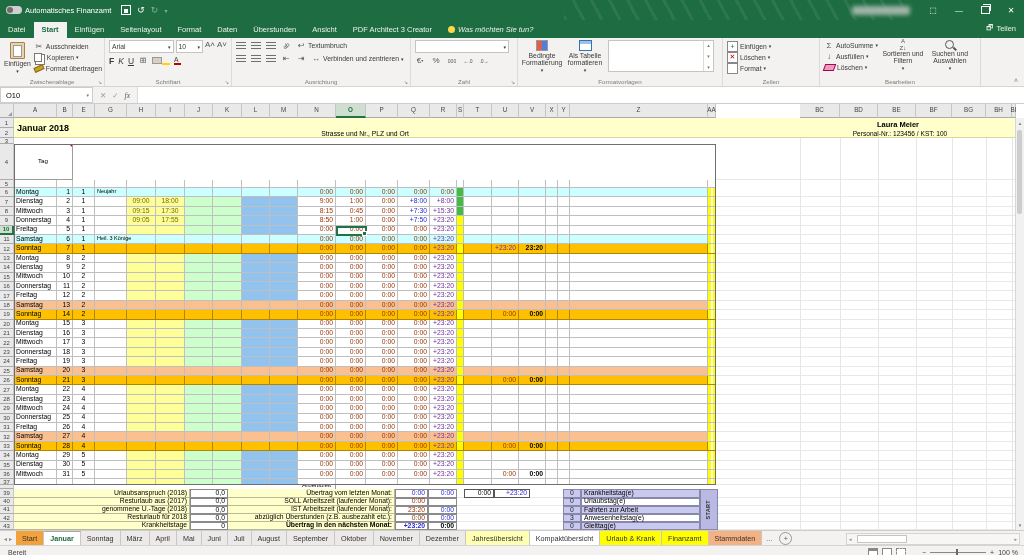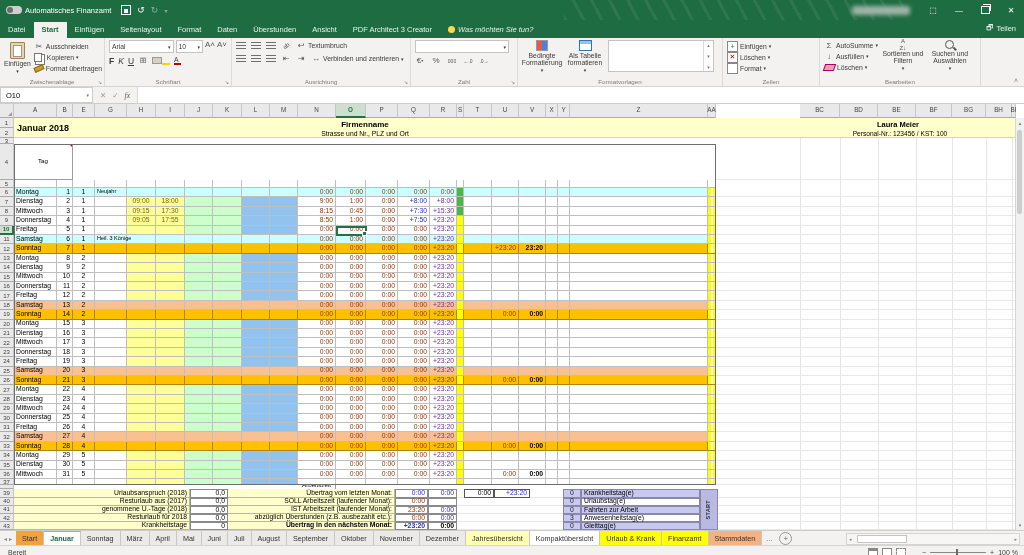--- a/index.html
+++ b/index.html
@@ -379,21 +379,20 @@
     <div class="c hdr ct" style="left: 840px; top: 0px; width: 38px; height: 14px;">BD</div>
     <div class="c hdr ct" style="left: 878px; top: 0px; width: 38px; height: 14px;">BE</div>
     <div class="c hdr ct" style="left: 916px; top: 0px; width: 36px; height: 14px;">BF</div>
     <div class="c hdr ct" style="left: 952px; top: 0px; width: 34px; height: 14px;">BG</div>
     <div class="c hdr ct" style="left: 986px; top: 0px; width: 26px; height: 14px;">BH</div>
     <div class="c hdr ct" style="left: 1012px; top: 0px; width: 4px; height: 14px;">BI</div>
     <div class="c hdr ct rowhdr" style="left: 0px; top: 14px; width: 14px; height: 10px; font-size: 6px;">1</div>
     <div class="c hdr ct rowhdr" style="left: 0px; top: 24px; width: 14px; height: 10px; font-size: 6px;">2</div>
     <div class="c " style="left: 14px; top: 14px; width: 1002px; height: 20px; background: rgb(255, 255, 204); border-color: rgb(216, 216, 154); overflow: visible;"></div>
     <div class="bandtxt" style="left: 17px; top: 19px; width: 120px; font-size: 9px; font-weight: bold; text-align: left;">Januar 2018</div>
-    <div class="bandtxt" style="left: 230px; top: 16px; width: 270px; font-size: 8px; font-weight: bold; text-align: center;">Firmenname</div>
     <div class="bandtxt" style="left: 230px; top: 26px; width: 270px; font-size: 6.8px; text-align: center;">Strasse und Nr., PLZ und Ort</div>
     <div class="bandtxt" style="left: 808px; top: 16px; width: 180px; font-size: 7.5px; font-weight: bold; text-align: center;">Laura Meier</div>
     <div class="bandtxt" style="left: 805px; top: 26px; width: 190px; font-size: 6.6px; text-align: center;">Personal-Nr.:  123456 / KST:  100</div>
     <div class="c hdr ct rowhdr" style="left: 0px; top: 34px; width: 14px; height: 6px; font-size: 6px;">3</div>
     <div class="c hdr ct rowhdr" style="left: 0px; top: 40px; width: 14px; height: 36px; font-size: 6px;">4</div>
     <div class="c h4" style="left: 14px; top: 40px; width: 59px; height: 36px; background: rgb(255, 255, 255);">Tag<span class="tri"></span></div>
     <div class="c h4" style="left: 73px; top: 40px; width: 22px; height: 36px; background: rgb(255, 255, 255);">KW<span class="tri"></span></div>
     <div class="c h4" style="left: 95px; top: 40px; width: 32px; height: 36px; background: rgb(255, 255, 255);">Feiertag<span class="tri"></span></div>
     <div class="c h4" style="left: 127px; top: 40px; width: 29px; height: 36px; background: rgb(255, 255, 77);">Beginn
 1<span class="tri"></span></div>

